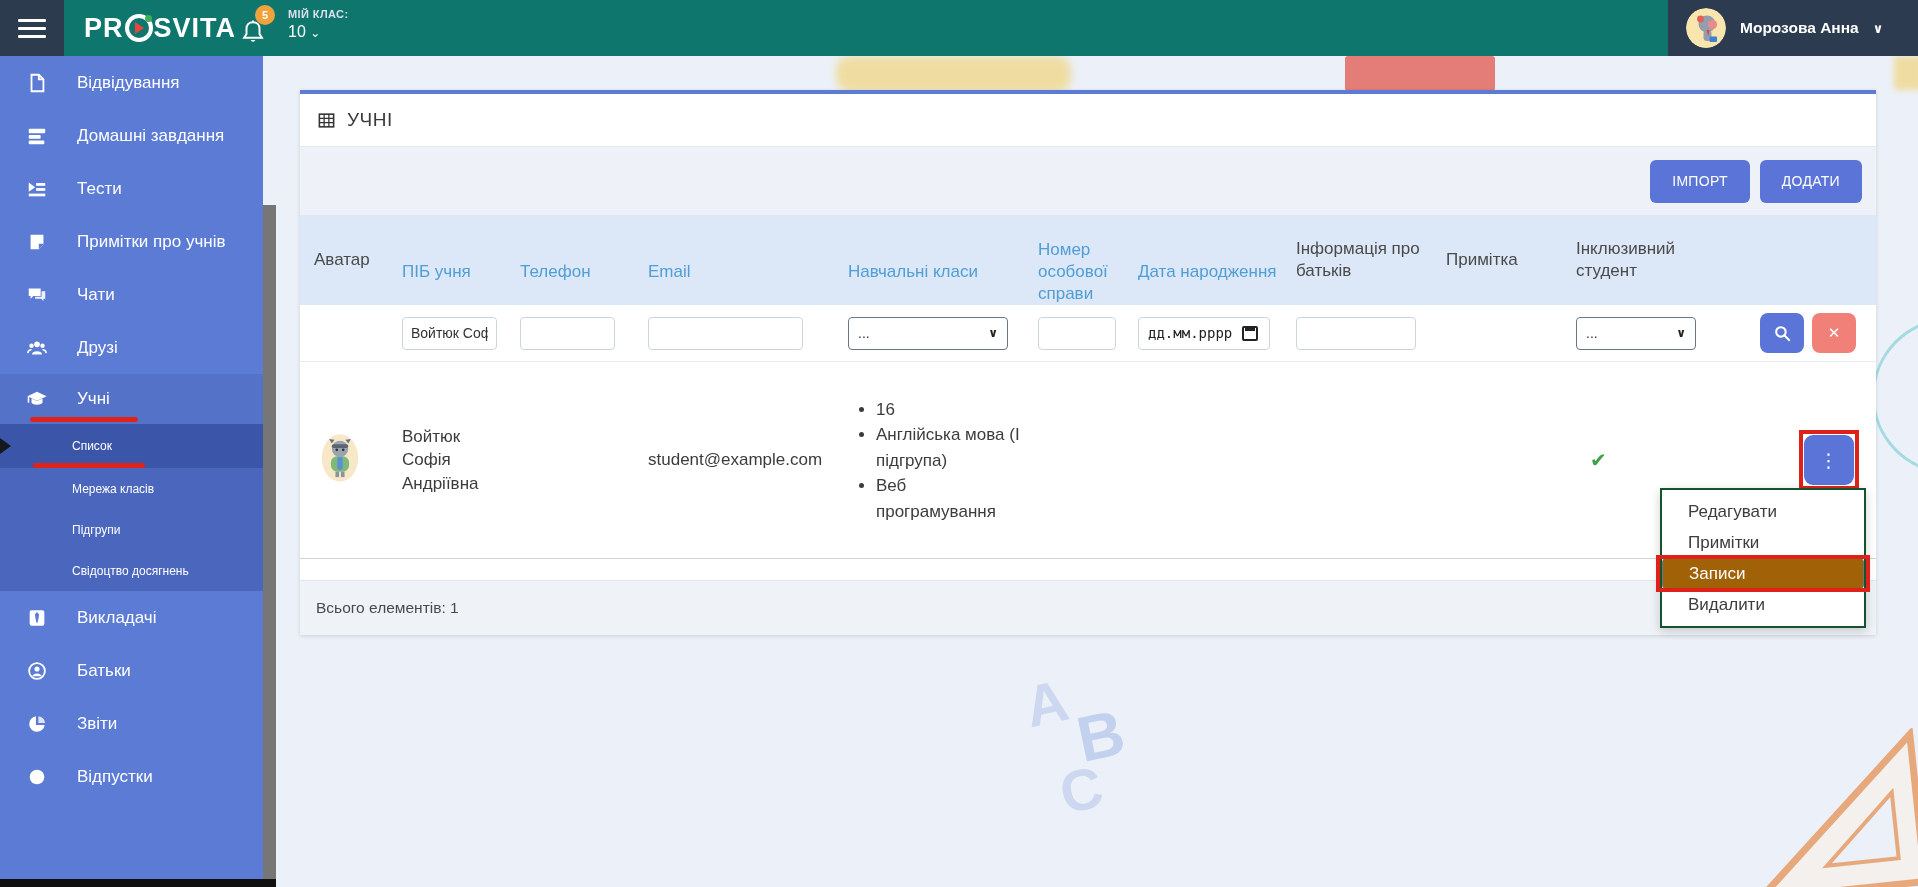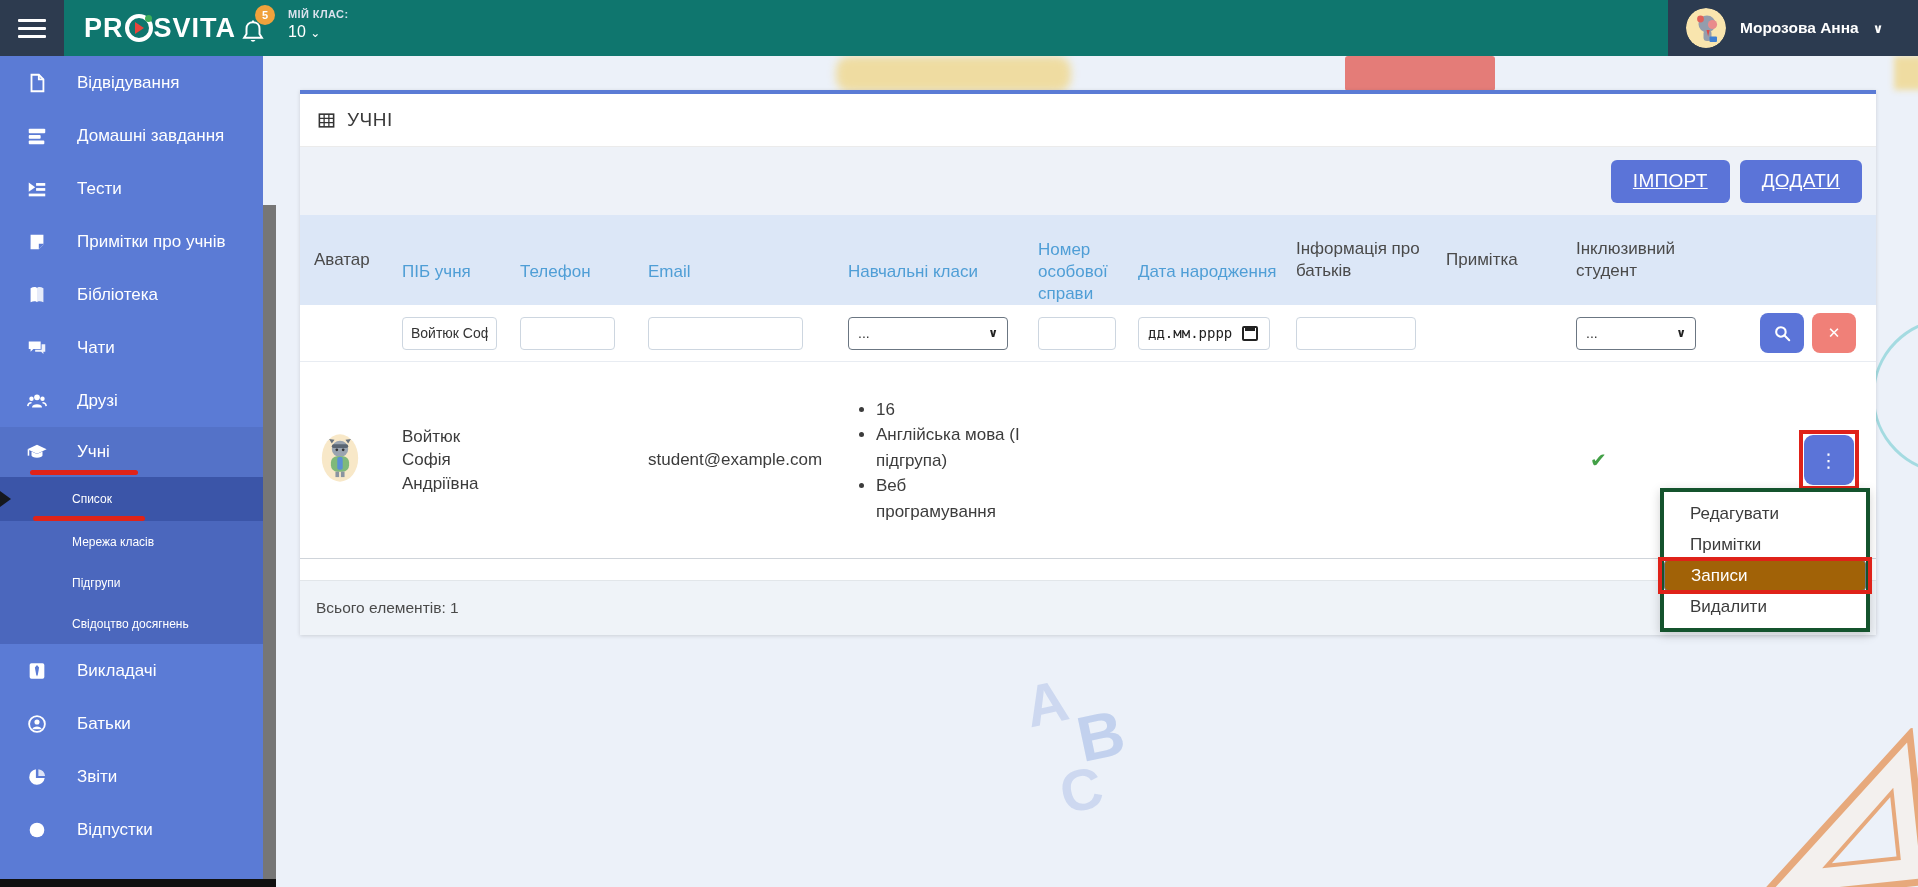--- a/index.html
+++ b/index.html
@@ -55,22 +55,22 @@
   .abc .la{position:absolute;left:0;top:0;font-size:58px;}
   .abc .lb{position:absolute;left:44px;top:40px;font-size:64px;color:rgba(110,145,215,.33);}
   .abc .lc{position:absolute;left:16px;top:92px;font-size:58px;}
   .ruler{position:absolute;right:-8px;bottom:-10px;transform:rotate(-6deg);}
   
   .card{position:absolute;left:24px;top:34px;width:1576px;background:#fff;border-top:4px solid #5b7bd5;
         box-shadow:0 1px 4px rgba(0,0,0,.14);}
   .card-header{height:52px;display:flex;align-items:center;gap:11px;padding-left:17px;border-bottom:1px solid #ebebeb;}
   .card-title{font-size:19px;color:#3a3a3a;letter-spacing:.5px;}
   .toolbar{height:68px;background:#eef2f8;display:flex;justify-content:flex-end;align-items:center;gap:10px;padding-right:14px;}
-  .btn{height:43px;padding:0 22px;border:none;border-radius:6px;background:#5b74d8;color:#fff;font-size:19px;
-       font-family:inherit;letter-spacing:.3px;cursor:pointer;text-decoration:underline;}
+  .btn{height:43px;padding:0 22px;border:none;border-radius:6px;background:#5b74d8;color:#fff;font-size:14px;
+       font-family:inherit;letter-spacing:.3px;cursor:pointer;}
   .tbl{--cols:88px 118px 128px 200px 190px 100px 158px 150px 130px 148px 1fr;}
   .thead{display:grid;grid-template-columns:var(--cols);background:#dce7f7;padding:0 14px;min-height:85px;
          align-items:center;color:#4a4a4a;font-size:17px;}
   .th{padding-right:12px;line-height:1.3;}
   .th.link{color:#4f9ed6;cursor:pointer;margin-top:24px;}
   .filter-row{display:grid;grid-template-columns:var(--cols);padding:8px 14px;background:#fff;align-items:center;
               min-height:57px;border-bottom:1px solid #e8ecf2;box-sizing:border-box;}
   .inp{height:33px;border:1px solid #cdd6e0;border-radius:4px;padding:0 8px;font-size:14px;color:#333;
        background:#fff;box-sizing:border-box;font-family:inherit;}
   .w95{width:95px;} .w155{width:155px;} .w160{width:160px;} .w78{width:78px;} .w120{width:120px;}
@@ -93,21 +93,21 @@
   .classes-list{margin:0;padding-left:28px;width:152px;line-height:1.5;}
   .check{color:#43a047;font-size:20px;font-weight:bold;padding-left:14px;}
   .ractions{display:flex;justify-content:flex-end;align-items:center;padding-right:8px;}
   .dots-wrap{position:relative;}
   .dots-btn{width:50px;height:50px;border:none;border-radius:9px;background:#5b74d8;color:#fff;display:flex;
             align-items:center;justify-content:center;font-size:19px;letter-spacing:1px;cursor:pointer;}
   .red-box{position:absolute;left:-5px;right:-5px;top:-5px;bottom:-5px;border:4px solid #df2219;pointer-events:none;}
   .row-gap{height:21px;background:#fff;border-bottom:1px solid #e2e6ea;}
   .card-footer{height:54px;background:#eff3f8;display:flex;align-items:center;padding:0 16px;color:#4a4a4a;font-size:15.5px;}
   
-  .ctx-menu{position:absolute;left:1384px;top:432px;width:202px;background:#fff;border:4px solid #14532d;
+  .ctx-menu{position:absolute;left:1384px;top:432px;width:202px;background:#fff;border:2px solid #14532d;
             box-shadow:0 3px 10px rgba(0,0,0,.18);padding:6px 0;z-index:30;}
   .ctx-item{height:31px;line-height:31px;padding-left:26px;font-size:17px;color:#3c3c3c;position:relative;cursor:pointer;}
   .ctx-item.sel{background:#a16207;color:#fff;}
   .red-outline{position:absolute;top:-4px;bottom:-4px;left:-7px;right:-7px;border:4px solid #df2219;pointer-events:none;}
 </style>
 </head>
 <body>
 
 <div class="topbar">
   <div class="hamburger">
@@ -181,29 +181,20 @@
       <span>Тести</span>
     </div>
     <div class="side-item">
       <span class="ic">
         <svg viewBox="0 0 24 24">
           <path d="M5 4h14v11l-5 5H5z" fill="#fff"></path>
           <path d="M14 20v-6h6z" fill="#5b7bd5"></path>
         </svg>
       </span>
       <span>Примітки про учнів</span>
-    </div>
-    <div class="side-item">
-      <span class="ic">
-        <svg viewBox="0 0 24 24">
-          <path d="M5 4.5c3-1.6 6-1.6 7 0v15.5c-1-1.5-4-1.5-7 0z" fill="#fff"></path>
-          <path d="M19 4.5c-3-1.6-6-1.6-7 0v15.5c1-1.5 4-1.5 7 0z" fill="#fff" opacity=".85"></path>
-        </svg>
-      </span>
-      <span>Бібліотека</span>
     </div>
     <div class="side-item">
       <span class="ic">
         <svg viewBox="0 0 24 24">
           <path d="M3 5h13v8H8l-3 3v-3H3z" fill="#fff"></path>
           <path d="M17 8h4v8h-2v2.5L16.5 16H10v-2h7z" fill="#fff" opacity=".9"></path>
         </svg>
       </span>
       <span>Чати</span>
     </div>

